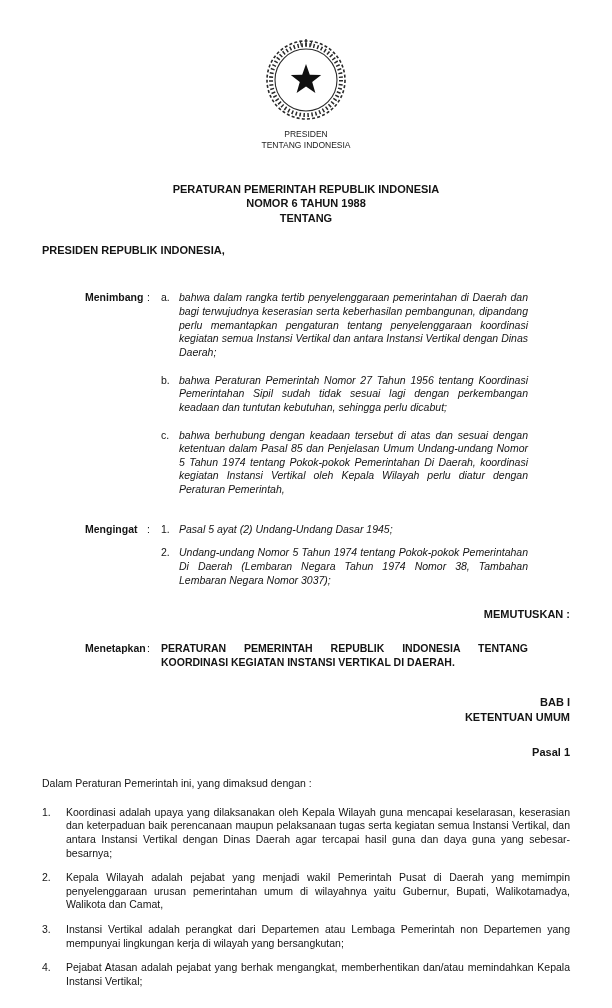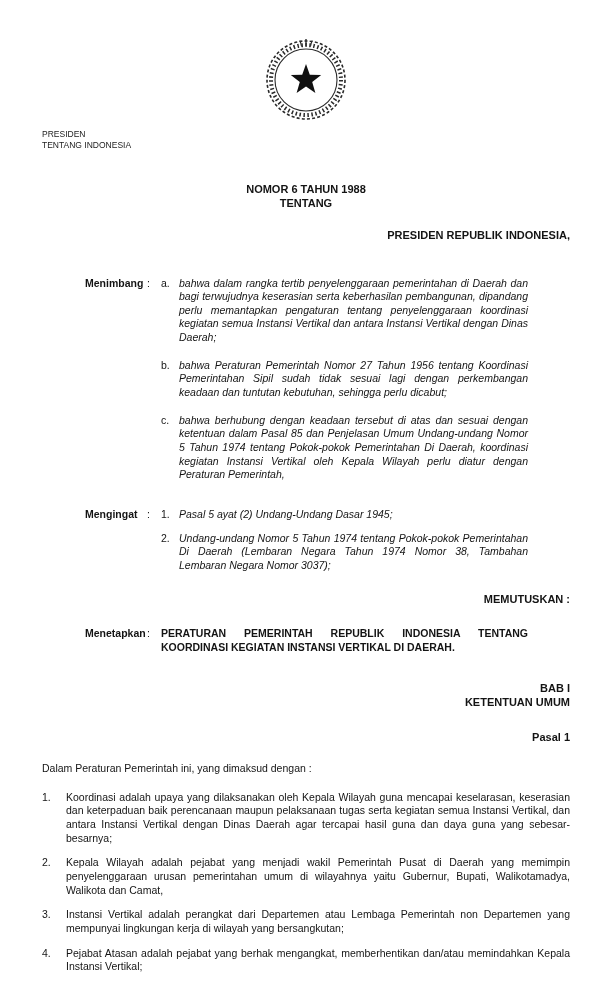--- a/index.html
+++ b/index.html
@@ -11,35 +11,35 @@
     box-sizing: border-box;
     padding: 38px 42px 20px 42px;
     font-family: "Liberation Sans", sans-serif;
     font-size: 10.5px;
     line-height: 1.3;
     color: #141414;
     overflow: hidden;
   }
   .emblem-wrap { text-align: center; }
   .org {
-    text-align: left;
+    text-align: center;
     font-size: 8.5px;
     line-height: 1.35;
     margin-top: 3px;
     color: #222;
   }
   .title-block {
     text-align: center;
     font-weight: bold;
     font-size: 11px;
     line-height: 1.35;
     margin-top: 30px;
   }
   .preamble {
-    text-align: right;
+    text-align: left;
     font-weight: bold;
     font-size: 11px;
     margin-top: 17px;
   }
   .clause {
     display: flex;
     margin-left: 43px;
     margin-right: 42px;
   }
   .clause-label { width: 62px; flex: none; font-weight: bold; }
@@ -81,20 +81,21 @@
       <line x1="48" y1="2.5" x2="46.5" y2="8.5" stroke="#2a2a2a" stroke-width="1"></line>
       <polygon fill="#101010" points="42,26 45.8,36.7 57.2,37.1 48.2,44 51.4,54.9 42,48.5 32.6,54.9 35.8,44 26.8,37.1 38.2,36.7"></polygon>
     </svg>
     <div class="org">
       <div>PRESIDEN</div>
       <div>TENTANG INDONESIA</div>
     </div>
   </div>
 
   <div class="title-block">
+    <div>PERATURAN PEMERINTAH REPUBLIK INDONESIA</div>
     <div>NOMOR 6 TAHUN 1988</div>
     <div>TENTANG</div>
   </div>
 
   <div class="preamble">PRESIDEN REPUBLIK INDONESIA,</div>
 
   <div class="clause m-top-34">
     <div class="clause-label">Menimbang</div>
     <div class="clause-colon">:</div>
     <div class="clause-body">

